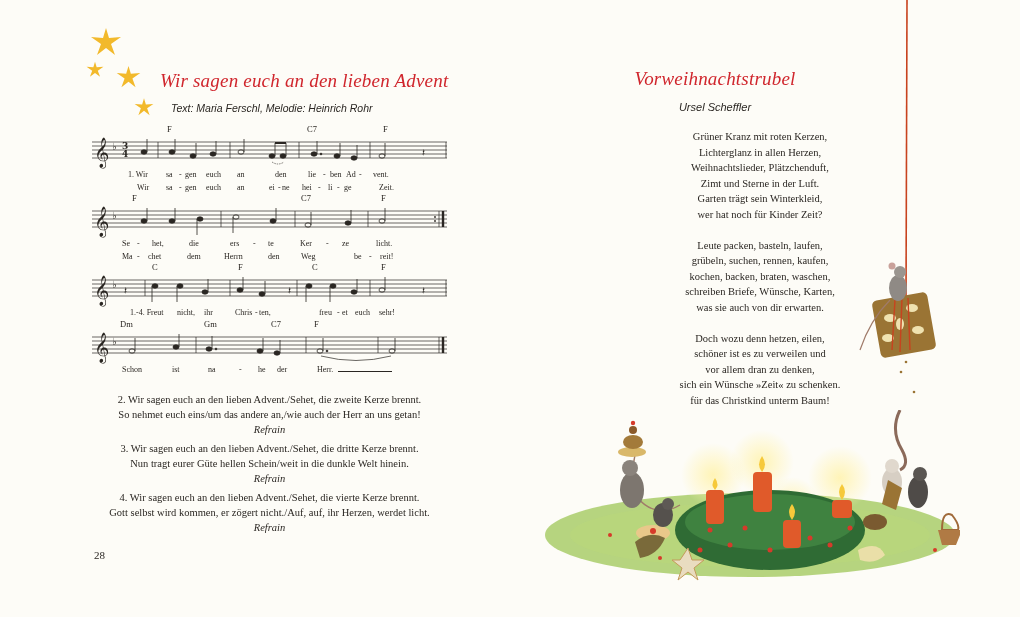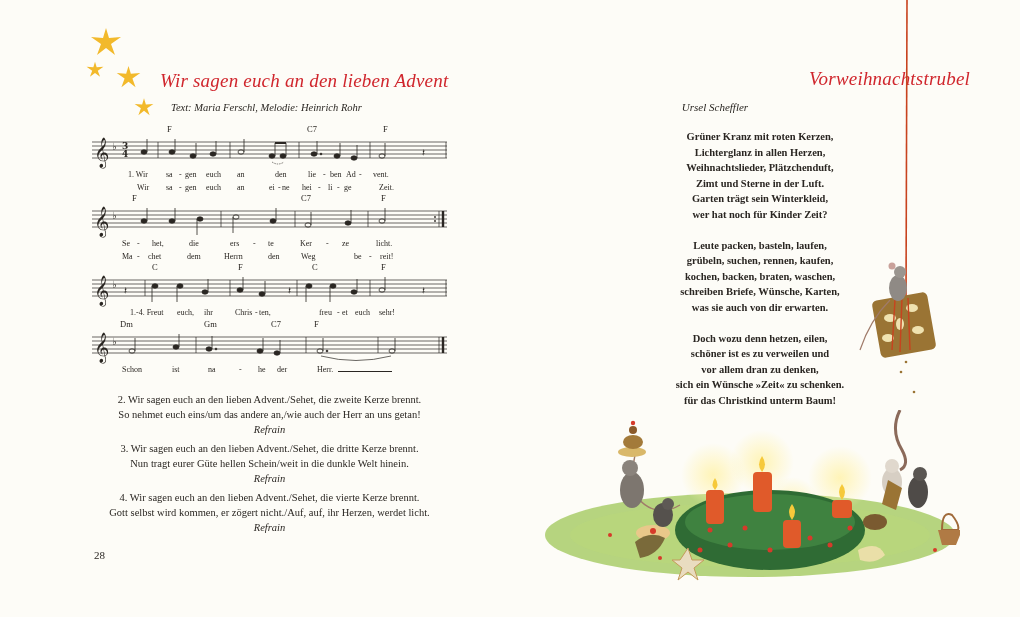--- a/index.html
+++ b/index.html
@@ -18,21 +18,21 @@
   .title-script {
     position: absolute;
     font-family: "Liberation Serif", serif;
     font-style: italic;
     color: #d0262d;
     font-size: 19px;
     letter-spacing: 0.2px;
   }
   .credit {
     position: absolute;
-    font-family: Liberation Serif, serif;
+    font-family: Liberation Sans, sans-serif;
     font-style: italic;
     font-size: 10.5px;
     color: #2a2622;
   }
 
   .system { position: absolute; left: 92px; width: 355px; }
   .chords { position: relative; height: 12px; font-family: "Liberation Serif", serif; font-size: 8.5px; }
   .chords span { position: absolute; top: 0; }
   .staff { position: relative; height: 40px; }
   .staff svg { position: absolute; left: 0; top: 0; }
@@ -41,27 +41,27 @@
 
   .verses {
     position: absolute; left: 92px; width: 355px; top: 392px;
     font-family: "Liberation Serif", serif; font-size: 10.5px; text-align: center;
     line-height: 15px;
   }
   .verse { margin-bottom: 4px; }
   .refrain { font-style: italic; }
   .page-number { position: absolute; left: 94px; top: 549px; font-family: "Liberation Serif", serif; font-size: 11px; }
 
-  .poem-title { left: 0; width: 100%; text-align: right; top: 68px; }
+  .poem-title { left: 0; width: 100%; text-align: center; top: 68px; }
   .poem-author { left: 0; width: 100%; text-align: center; top: 101px; font-size: 11px; }
   .poem {
     position: absolute; left: 100px; width: 300px; top: 129px;
     font-family: "Liberation Serif", serif; font-size: 10.5px; text-align: center; line-height: 15.5px;
   }
-  .stanza { margin-bottom: 15.5px; font-weight: bold; }
+  .stanza { margin-bottom: 15.5px; }
 
   .illus { position: absolute; }
 </style>
 </head>
 <body>
 
 <div class="page page-left">
 
   <svg class="star" style="left:90px;top:28px" width="32" height="28" viewBox="0 0 32 28">
       <polygon points="16,0 19,10 31,9 21,16 25,27 16,20 7,27 11,16 1,9 13,10" fill="#f2b92b"></polygon>
@@ -281,21 +281,21 @@
             <line x1="265" y1="18" x2="265" y2="5"></line>
           <ellipse cx="290" cy="16" rx="3" ry="2.2" fill="none"></ellipse>
             <line x1="293" y1="16" x2="293" y2="3"></line>
         </g>
         <text x="196" y="20" font-size="10" fill="#2a2622">𝄽</text>
         <text x="330" y="20" font-size="10" fill="#2a2622">𝄽</text>
       </svg>
     </div>
     <div class="lyrics" style="top:-6px">
       <span style="left:38px">1.-4. Freut</span>
-      <span style="left:85px">euch,</span>
+      <span style="left:85px">nicht,</span>
       <span style="left:112px">ihr</span>
       <span style="left:143px">Chris</span>
       <span style="left:163px">-</span>
       <span style="left:167px">ten,</span>
       <span style="left:227px">freu</span>
       <span style="left:245px">-</span>
       <span style="left:250px">et</span>
       <span style="left:263px">euch</span>
       <span style="left:287px">sehr!</span>
     </div>

